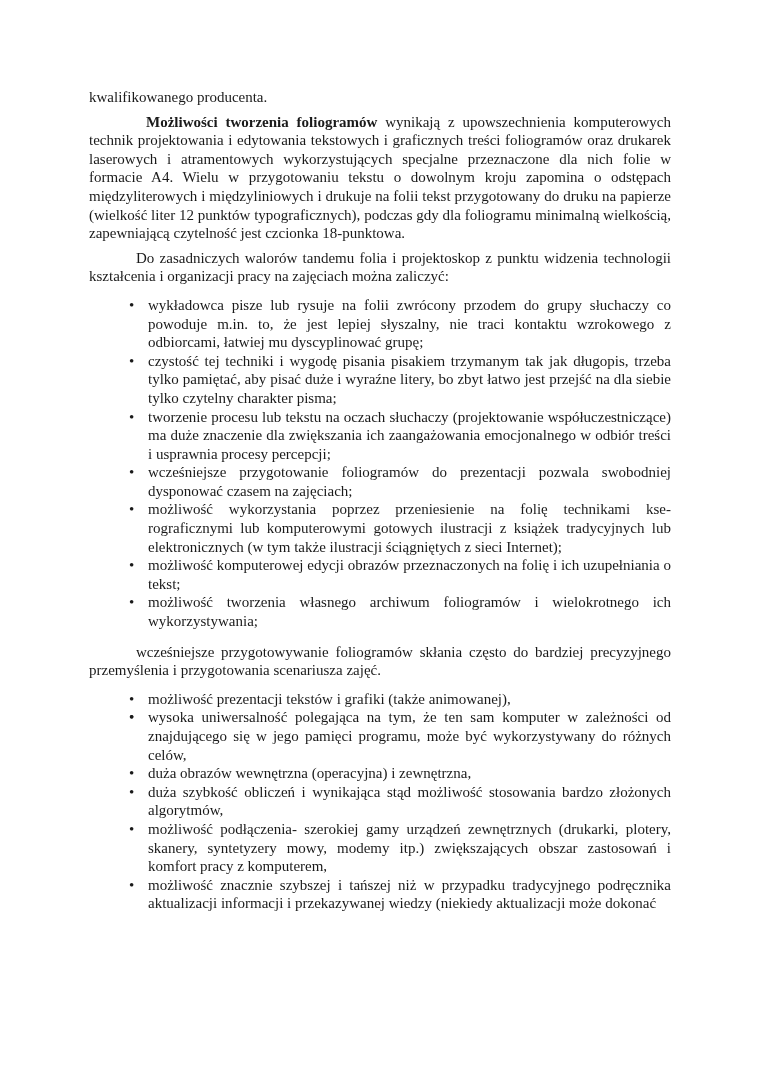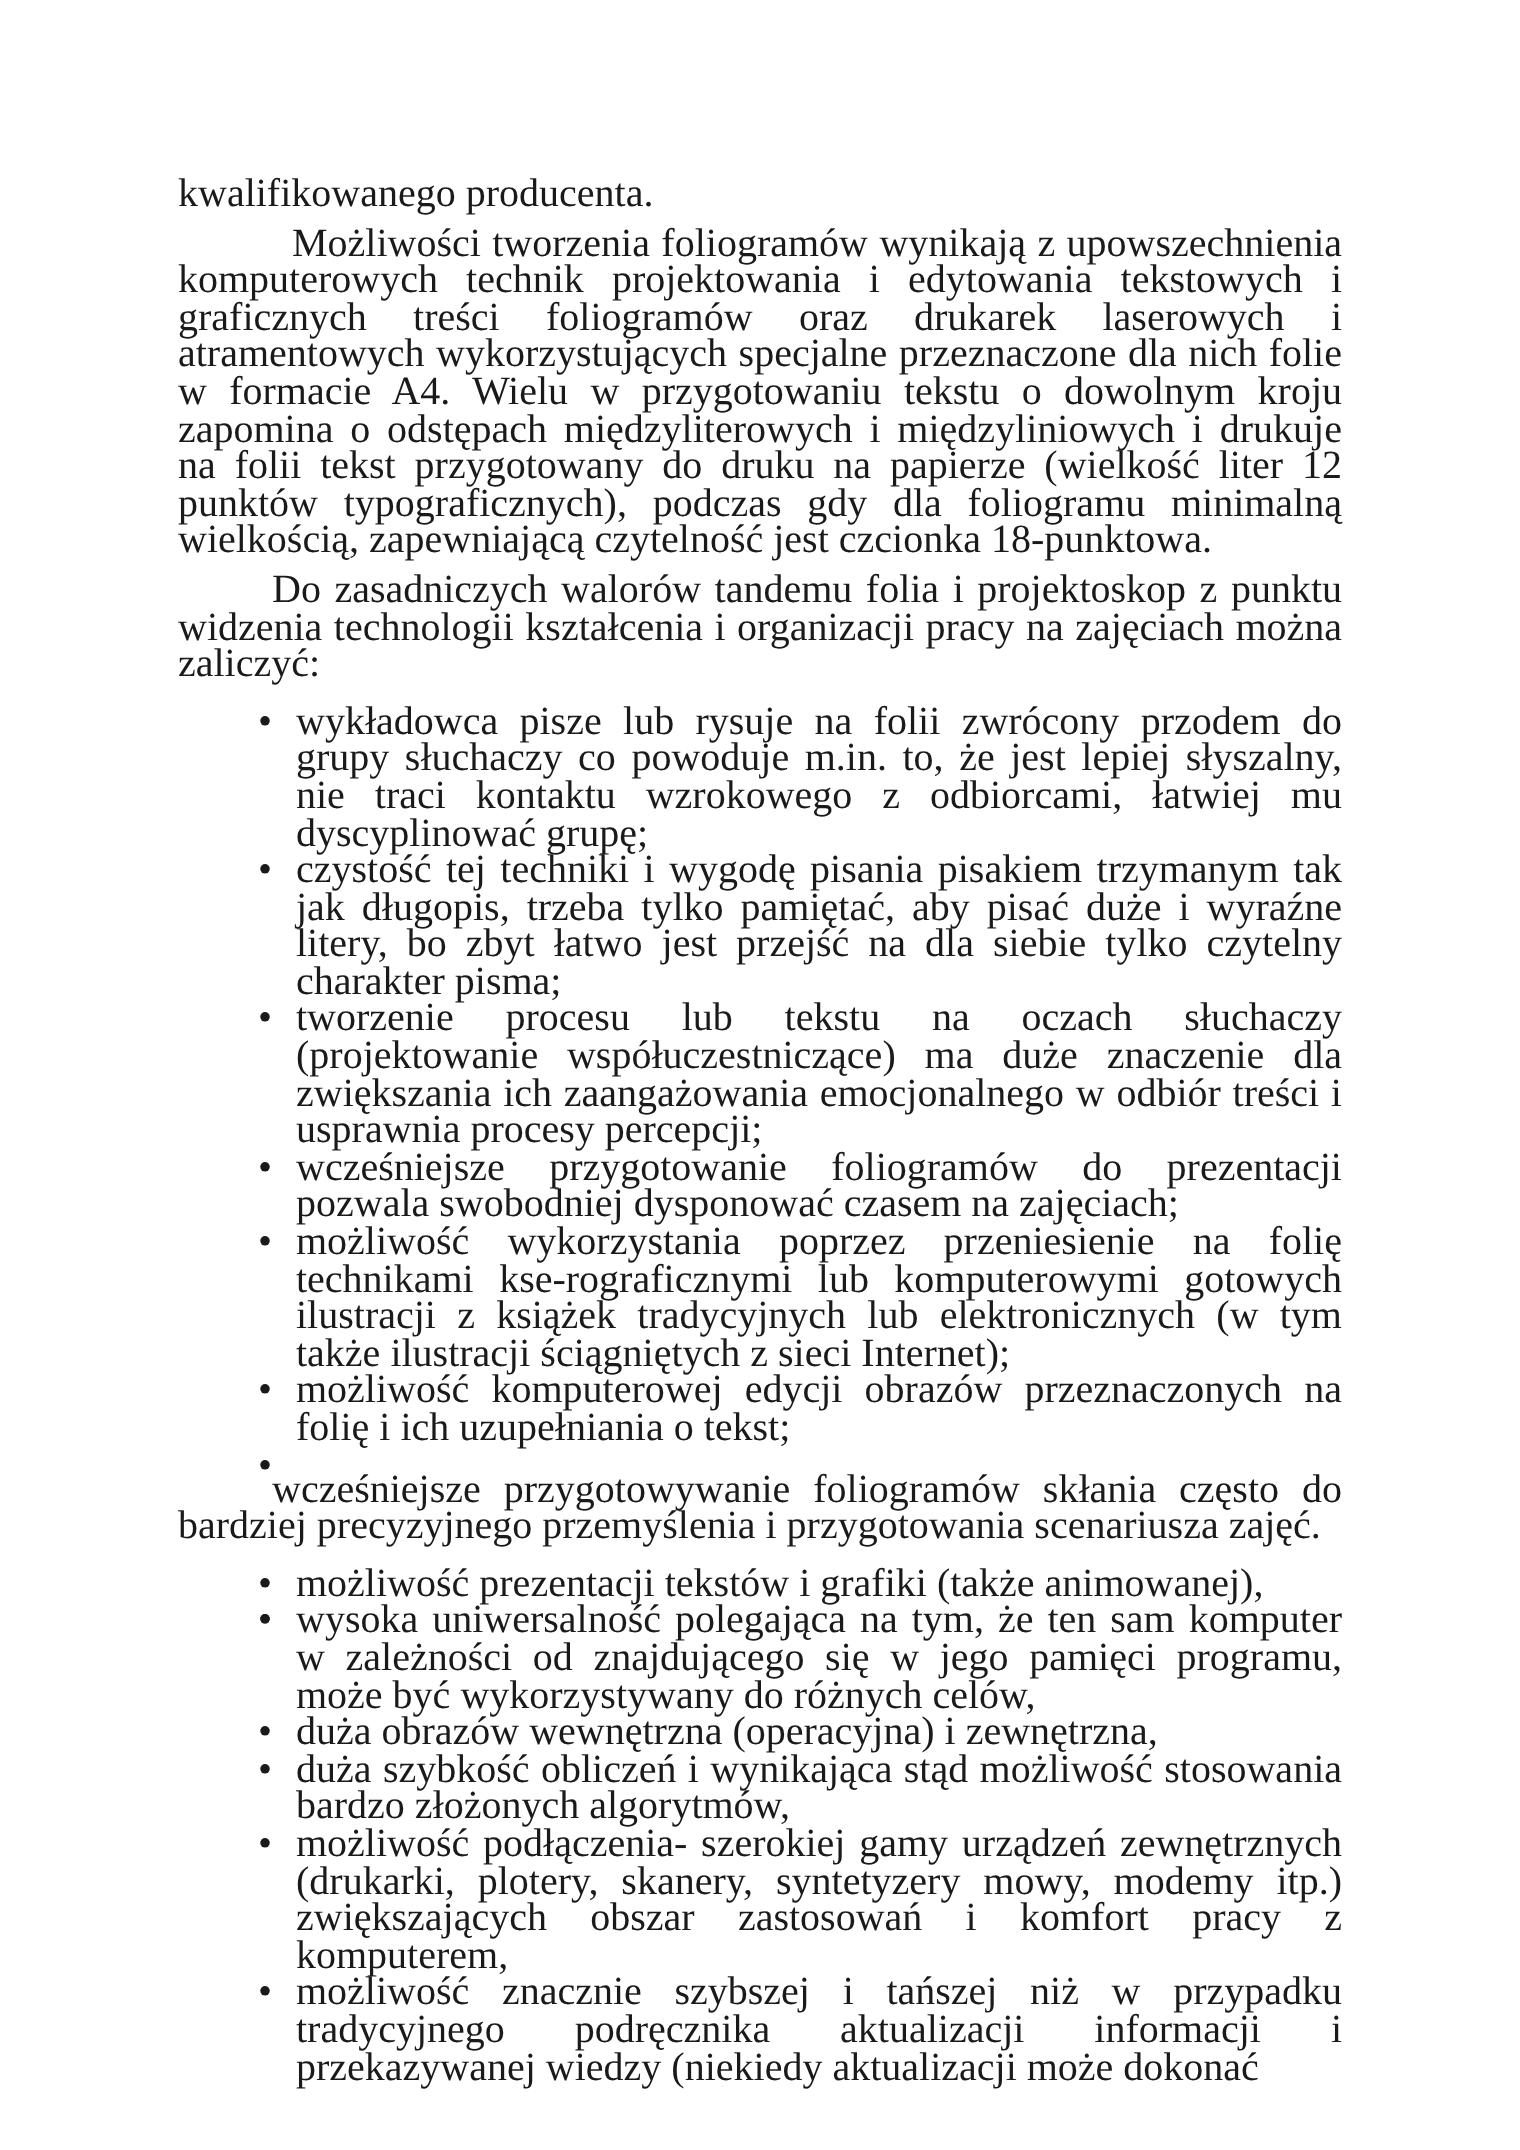--- a/index.html
+++ b/index.html
@@ -1,49 +1,49 @@
 <!DOCTYPE html>
 <html><head>
 <meta charset="utf-8">
 <style>
   html, body { margin: 0; padding: 0; background: #ffffff; }
   body { width: 760px; height: 1075px; overflow: hidden; position: relative; }
   .page {
     position: absolute; left: 89px; top: 88px; width: 582px;
-    font-family: "Liberation Serif", serif; font-size: 20px; line-height: 18.6px;
+    font-family: "Liberation Serif", serif; font-size: 15px; line-height: 18.6px;
     color: #1a1a1a; text-align: justify;
   }
   p { margin: 0; }
   .p-indent { text-indent: 47px; }
   .p-indent-bold { text-indent: 57px; }
   .gap { margin-top: 6px; }
   .gap-lg { margin-top: 12px; }
   ul { list-style: none; margin: 10px 0 0 0; padding: 0; }
   li { position: relative; padding-left: 59px; }
   li .bullet { position: absolute; left: 40px; top: 0; }
-  b { font-weight: normal; }
+  b { font-weight: bold; }
 </style>
 </head>
 <body>
 
 <div class="page">
   <p>kwalifikowanego producenta.</p>
 
   <p class="p-indent-bold gap"><b>Możliwości tworzenia foliogramów</b><span> wynikają z upowszechnienia komputerowych technik projektowania i edytowania tekstowych i graficznych treści foliogramów oraz drukarek laserowych i atramentowych wykorzystujących specjalne przeznaczone dla nich folie w formacie A4. Wielu w przygotowaniu tekstu o dowolnym kroju zapomina o odstępach międzyliterowych i międzyliniowych i drukuje na folii tekst przygotowany do druku na papierze (wielkość liter 12 punktów typograficznych), podczas gdy dla foliogramu minimalną wielkością, zapewniającą czytelność jest czcionka 18-punktowa.</span></p>
 
   <p class="p-indent gap">Do zasadniczych walorów tandemu folia i projektoskop z punktu widzenia technologii kształcenia i organizacji pracy na zajęciach można zaliczyć:</p>
 
   <ul>
     <li><span class="bullet">•</span><span>wykładowca pisze lub rysuje na folii zwrócony przodem do grupy słuchaczy co powoduje m.in. to, że jest lepiej słyszalny, nie traci kontaktu wzrokowego z odbiorcami, łatwiej mu dyscyplinować grupę;</span></li>
     <li><span class="bullet">•</span><span>czystość tej techniki i wygodę pisania pisakiem trzymanym tak jak długopis, trzeba tylko pamiętać, aby pisać duże i wyraźne litery, bo zbyt łatwo jest przejść na dla siebie tylko czytelny charakter pisma;</span></li>
     <li><span class="bullet">•</span><span>tworzenie procesu lub tekstu na oczach słuchaczy (projektowanie współuczestniczące) ma duże znaczenie dla zwiększania ich zaangażowania emocjonalnego w odbiór treści i usprawnia procesy percepcji;</span></li>
     <li><span class="bullet">•</span><span>wcześniejsze przygotowanie foliogramów do prezentacji pozwala swobodniej dysponować czasem na zajęciach;</span></li>
     <li><span class="bullet">•</span><span>możliwość wykorzystania poprzez przeniesienie na folię technikami kse-rograficznymi lub komputerowymi gotowych ilustracji z książek tradycyjnych lub elektronicznych (w tym także ilustracji ściągniętych z sieci Internet);</span></li>
     <li><span class="bullet">•</span><span>możliwość komputerowej edycji obrazów przeznaczonych na folię i ich uzupełniania o tekst;</span></li>
-    <li><span class="bullet">•</span></li>
+    <li><span class="bullet">•</span><span>możliwość tworzenia własnego archiwum foliogramów i wielokrotnego ich wykorzystywania;</span></li>
   </ul>
 
   <p class="p-indent gap-lg">wcześniejsze przygotowywanie foliogramów skłania często do bardziej precyzyjnego przemyślenia i przygotowania scenariusza zajęć.</p>
 
 
   <ul>
     <li><span class="bullet">•</span><span>możliwość prezentacji tekstów i grafiki (także animowanej),</span></li>
     <li><span class="bullet">•</span></li>
     <li><span class="bullet">•</span><span>wysoka uniwersalność polegająca na tym, że ten sam komputer w zależności od znajdującego się w jego pamięci programu, może być wykorzystywany do różnych celów,</span></li>
     <li><span class="bullet">•</span><span>duża obrazów wewnętrzna (operacyjna) i zewnętrzna,</span></li>

